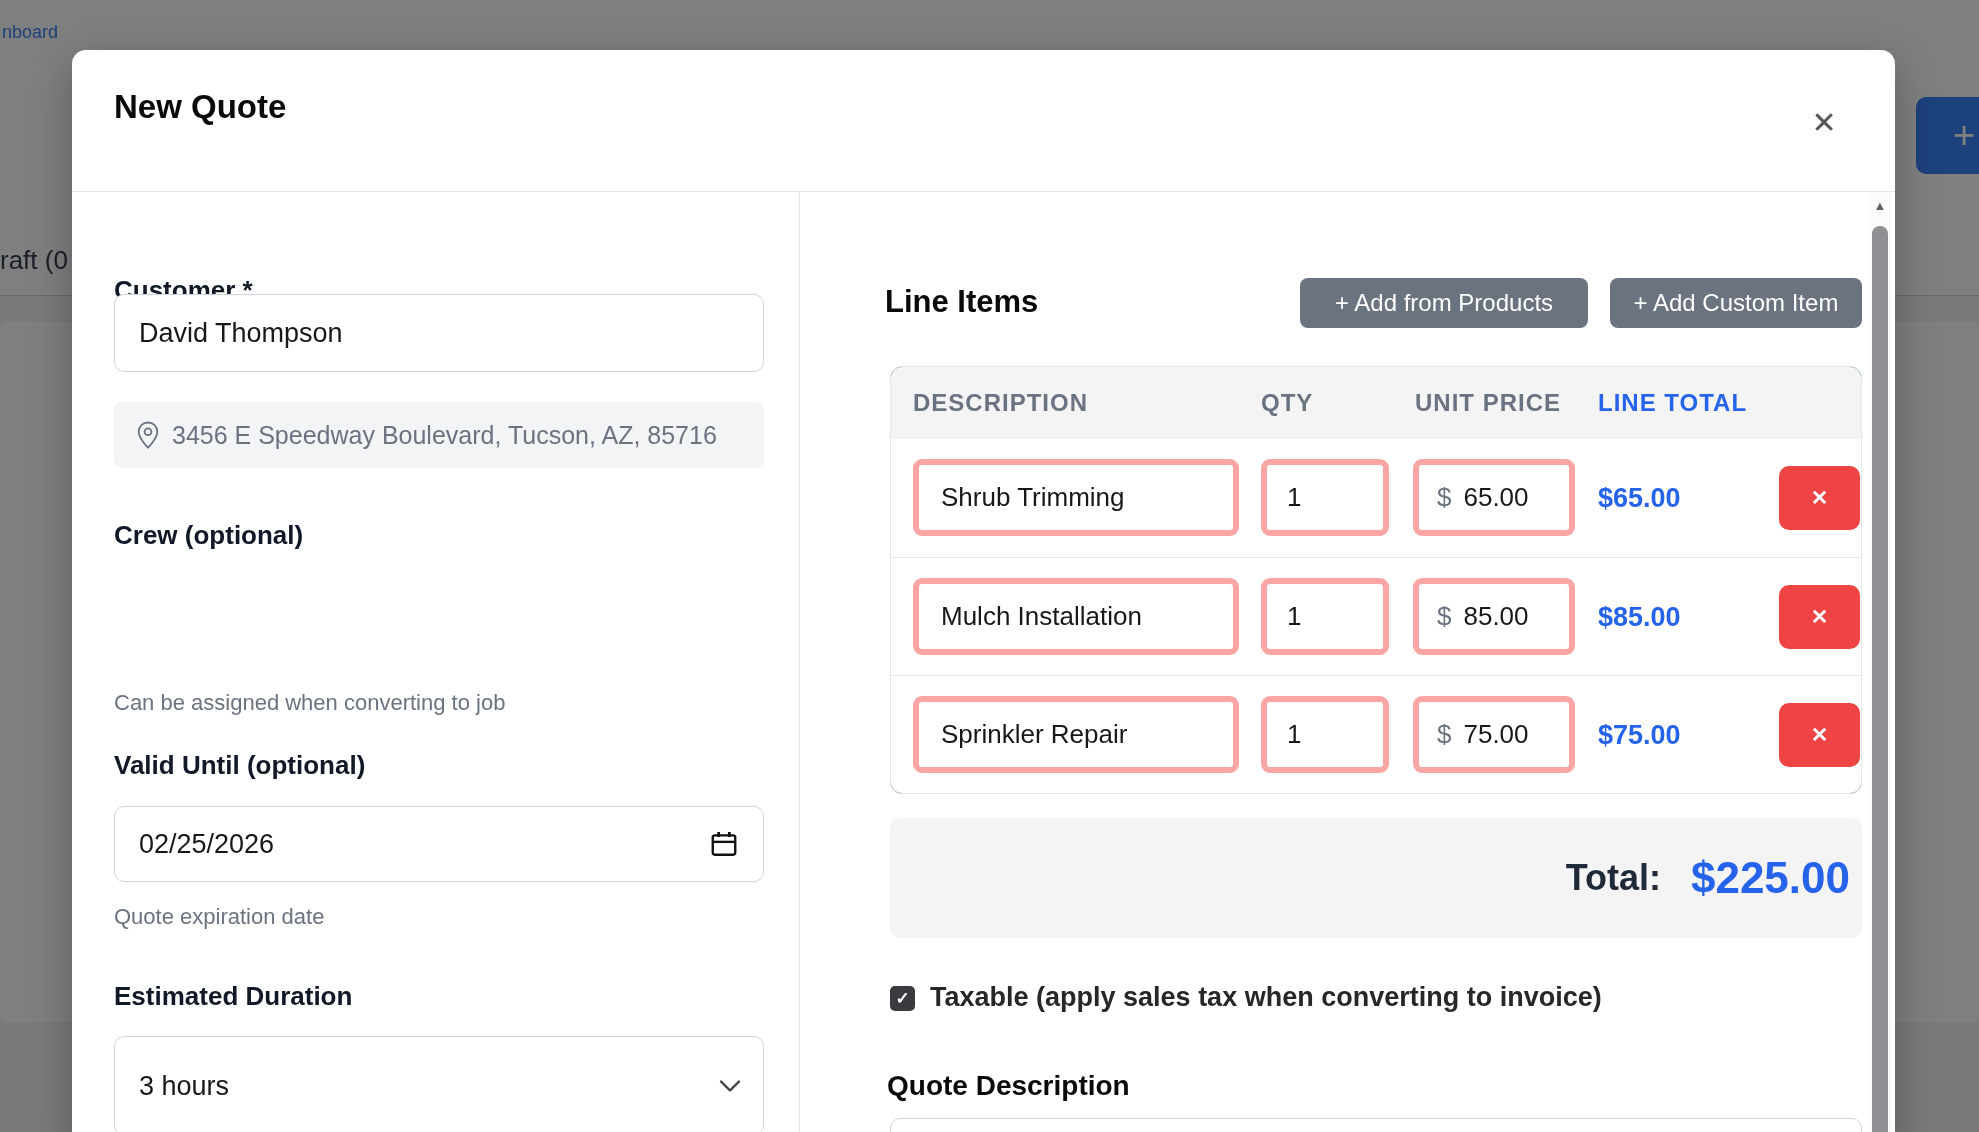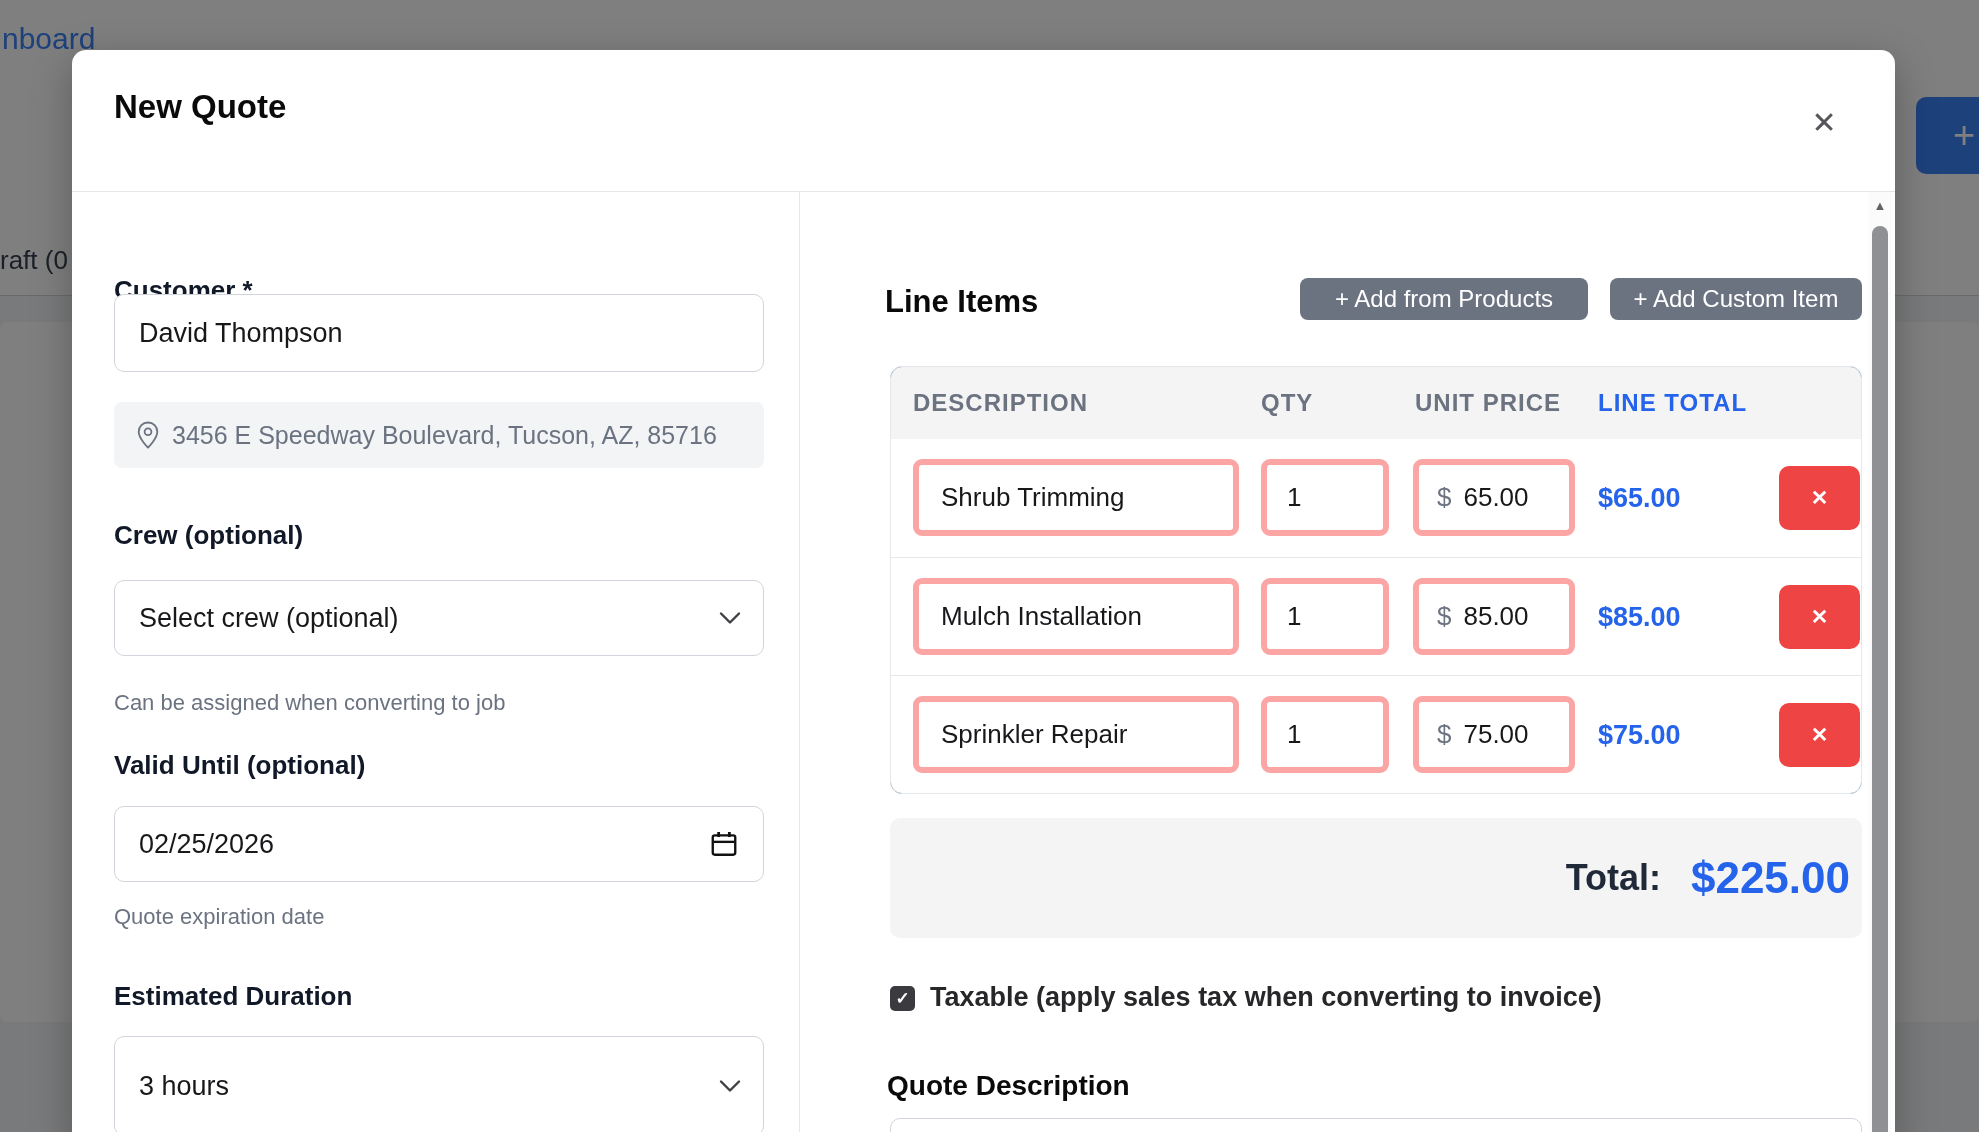--- a/index.html
+++ b/index.html
@@ -3,21 +3,21 @@
 <meta charset="utf-8">
 <style>
   html,body{margin:0;padding:0;background:#333;}
   #stage{position:relative;width:1979px;height:1132px;overflow:hidden;
          font-family:"Liberation Sans",sans-serif;background:#f3f4f6;}
   .abs{position:absolute;}
 
   
   .tabbar-bg{left:0;top:0;width:1979px;height:295px;background:#ffffff;border-bottom:1px solid #d1d5db;}
   .page-card{left:0;top:322px;width:1979px;height:700px;background:#ffffff;border-radius:8px;}
-  .bg-link{left:2px;top:22px;font-size:30px;color:#3b82f6;}
+  .bg-link{left:2px;top:22px;font-size:18px;color:#3b82f6;}
   .bg-tab{left:0;top:245px;font-size:26px;color:#374151;}
   .bg-plus-btn{left:1916px;top:97px;width:96px;height:77px;background:#3b82f6;border-radius:10px;
                display:flex;align-items:center;justify-content:center;color:#fff;font-size:38px;}
 
   
   .overlay{left:0;top:0;width:1979px;height:1132px;background:rgba(0,0,0,0.5);z-index:5;}
 
   
   .modal{left:72px;top:50px;width:1823px;height:1100px;background:#fff;border-radius:14px;
          z-index:10;box-shadow:0 12px 40px rgba(0,0,0,.28);overflow:hidden;}
@@ -35,21 +35,21 @@
   .help{position:absolute;left:42px;font-size:22px;color:#6b7280;}
   .addr{position:absolute;left:42px;top:352px;width:650px;height:66px;background:#f3f4f6;
         border-radius:8px;display:flex;align-items:center;padding:0 22px;box-sizing:border-box;
         font-size:25px;color:#6b7280;}
   .addr svg{flex:0 0 auto;margin-right:12px;}
   .chev{position:absolute;right:22px;top:50%;transform:translateY(-50%);}
   .calendar-ic{position:absolute;right:24px;top:50%;transform:translateY(-50%);}
 
   
   .li-title{left:813px;top:234px;font-size:31px;font-weight:700;color:#0a0a0a;}
-  .graybtn{position:absolute;top:228px;height:42px;background:#6b7280;border-radius:8px;color:#fff;
+  .graybtn{position:absolute;top:228px;height:50px;background:#6b7280;border-radius:8px;color:#fff;
            font-size:24px;display:flex;align-items:center;justify-content:center;cursor:pointer;}
   .btn-products{left:1228px;width:288px;}
   .btn-custom{left:1538px;width:252px;}
 
   .li-table{left:818px;top:316px;width:972px;height:428px;border:1px solid #e5e7eb;border-radius:12px;
             background:#0c4a6e;overflow:hidden;box-sizing:border-box;text-align:right;}
   .li-head{position:absolute;left:0;top:0;width:100%;height:72px;background:#f4f4f5;border-bottom:1px solid #e5e7eb;}
   .hcell{position:absolute;top:22px;font-size:24px;font-weight:600;color:#6b7280;letter-spacing:1px;}
   .hc0{left:22px;} .hc1{left:370px;} .hc2{left:524px;} .hc3{left:707px;color:#2563eb;}
   .li-row{position:absolute;left:0;width:100%;height:118px;background:#fff;}
@@ -111,26 +111,20 @@
 
     <div class="addr">
       <svg width="24" height="28" viewBox="0 0 24 28">
         <path d="M12 1.5 C6.8 1.5 2.7 5.6 2.7 10.8 C2.7 17.6 12 26.5 12 26.5 C12 26.5 21.3 17.6 21.3 10.8 C21.3 5.6 17.2 1.5 12 1.5 Z" fill="none" stroke="#6b7280" stroke-width="1.8"></path>
         <circle cx="12" cy="10.8" r="3.4" fill="none" stroke="#6b7280" stroke-width="1.8"></circle>
       </svg>
       <span>3456 E Speedway Boulevard, Tucson, AZ, 85716</span>
     </div>
 
     <div class="lbl" style="top:470px;">Crew (optional)</div>
-    <div class="fieldbox" style="top:530px;height:76px;">
-      <span>Select crew (optional)</span>
-      <svg class="chev" width="22" height="13" viewBox="0 0 22 13">
-        <polyline points="2,2 11,11 20,2" fill="none" stroke="#3f3f46" stroke-width="2.4" stroke-linecap="round" stroke-linejoin="round"></polyline>
-      </svg>
-    </div>
     <div class="help" style="top:640px;">Can be assigned when converting to job</div>
 
     <div class="lbl" style="top:700px;">Valid Until (optional)</div>
     <div class="fieldbox" style="top:756px;height:76px;">
       <span>02/25/2026</span>
       <svg class="calendar-ic" width="30" height="30" viewBox="0 0 28 28">
         <rect x="3.5" y="6" width="21" height="18" rx="2" fill="none" stroke="#111" stroke-width="2.2"></rect>
         <line x1="3.5" y1="12" x2="24.5" y2="12" stroke="#111" stroke-width="2.2"></line>
         <line x1="9" y1="2.8" x2="9" y2="7.5" stroke="#111" stroke-width="2.6"></line>
         <line x1="19" y1="2.8" x2="19" y2="7.5" stroke="#111" stroke-width="2.6"></line>

